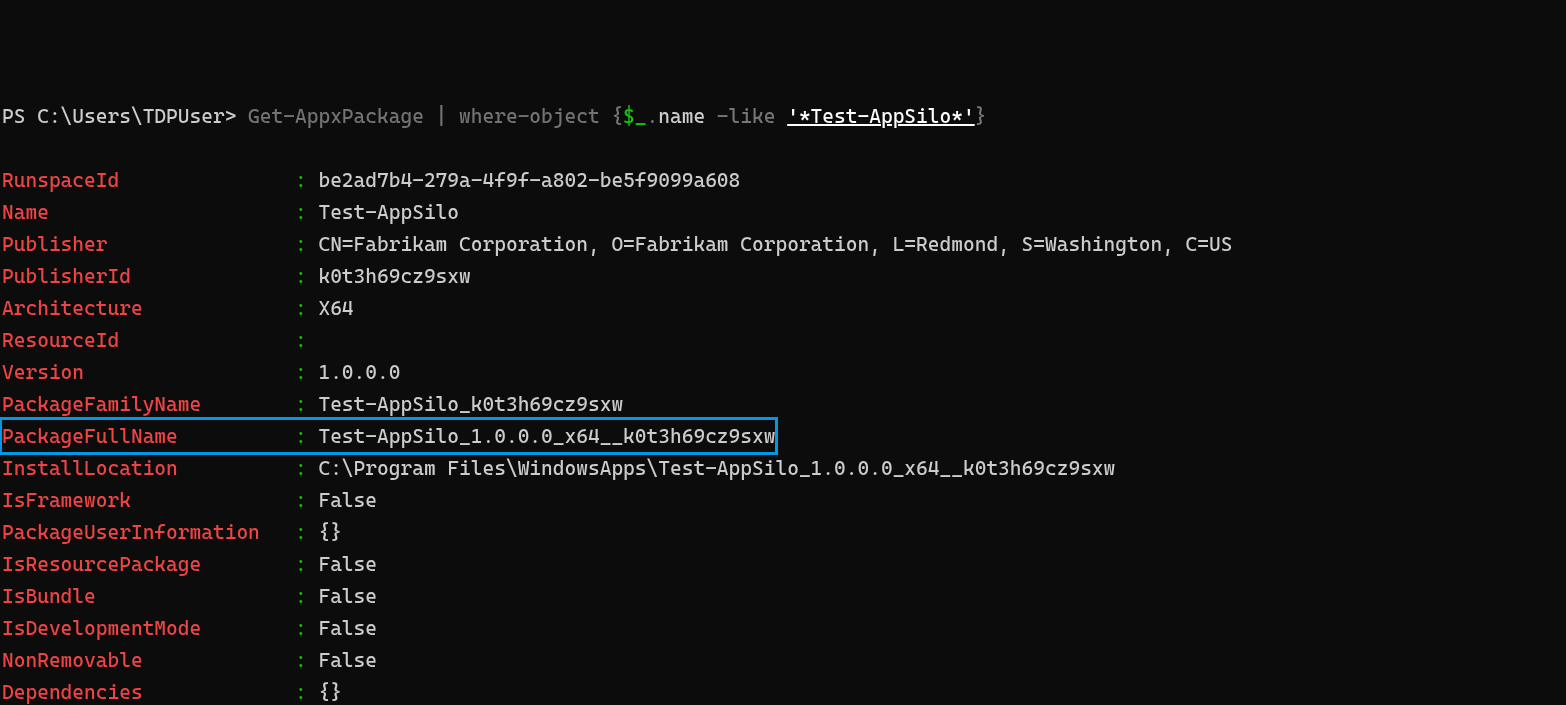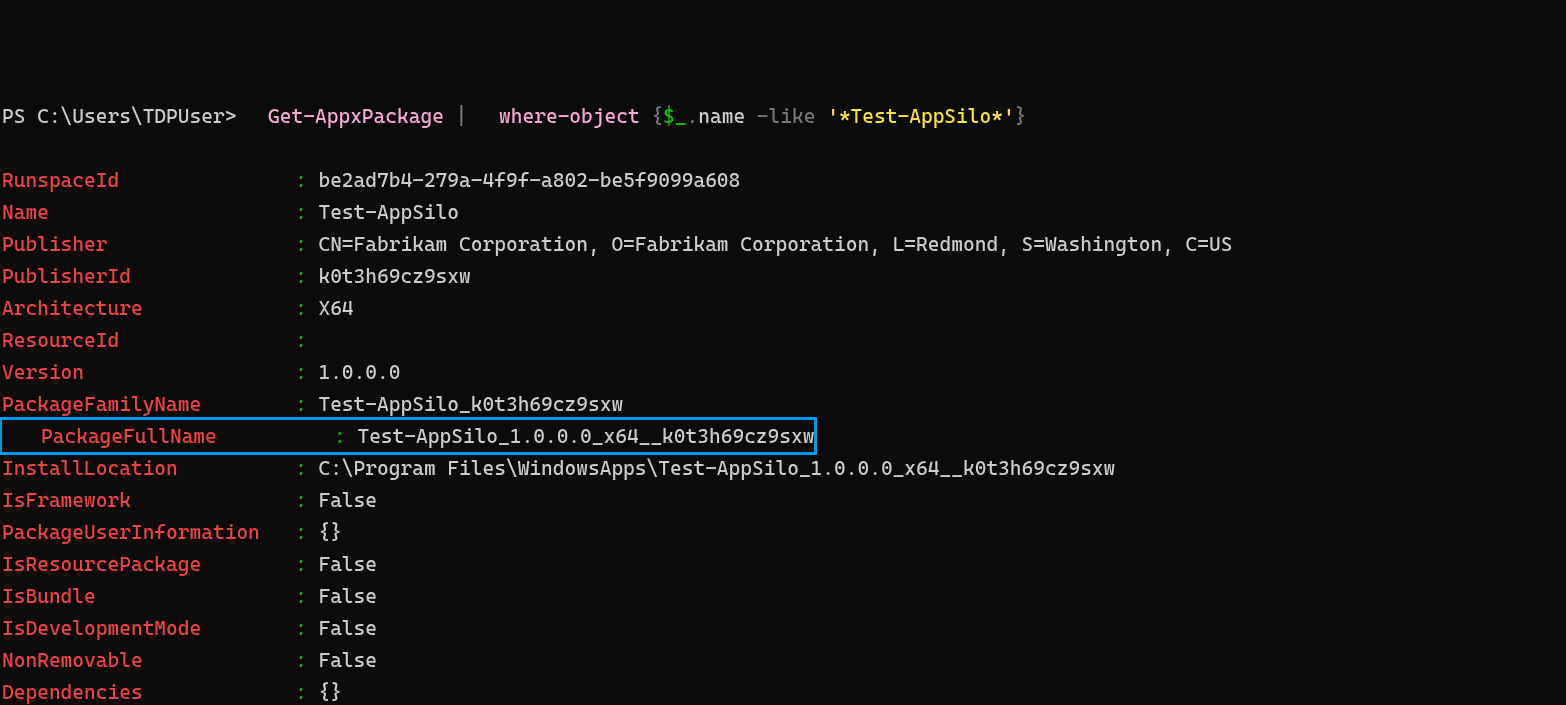--- a/index.html
+++ b/index.html
@@ -7,32 +7,31 @@
     color: #cccccc;
     font-family: 'Cascadia Mono', 'Consolas', monospace;
     font-size: 20px;
     line-height: 1.6;
     margin: 0;
     padding: 4px 2px;
     white-space: pre;
   }
   .prompt-ps { color: #cccccc; margin-top: 16px; }
   .prompt-path { color: #cccccc; text-align: center; }
-  .cmd-yellow { color: #f9a8d4; margin-left: 20px; }
+  .cmd-yellow { color: #737373; }
   .cmd-gray { color: #767676; }
   .cmd-var { color: #16c60c; }
-  .cmd-darkgreen { color: #fde047; }
+  .cmd-darkgreen { color: #ffffff; text-decoration: underline; }
   .key { color: #ef4444; }
   .colon { color: #16c60c; }
   .value { color: #cccccc; }
   .highlight-box {
     border: 3px solid #0099e5;
     display: inline-block;
     margin: -3px;
-    padding-left: 39px;
   }
   .row { display: block; }
 </style>
 </head>
 <body>
 
 
 <div id="terminal"><div class="row"><span class="prompt-ps">PS </span><span class="prompt-path">C:\Users\TDPUser&gt; </span><span class="cmd-yellow">Get-AppxPackage </span><span class="cmd-gray">| </span><span class="cmd-yellow">where-object </span><span class="cmd-gray">{</span><span class="cmd-var">$_</span><span class="cmd-gray">.</span><span class="value">name </span><span class="cmd-gray">-like </span><span class="cmd-darkgreen">'*Test-AppSilo*'</span><span class="cmd-gray">}</span></div><div class="row"> </div><div class="row"><span class="key">RunspaceId               </span><span class="colon">: </span><span class="value">be2ad7b4-279a-4f9f-a802-be5f9099a608</span></div><div class="row"><span class="key">Name                     </span><span class="colon">: </span><span class="value">Test-AppSilo</span></div><div class="row"><span class="key">Publisher                </span><span class="colon">: </span><span class="value">CN=Fabrikam Corporation, O=Fabrikam Corporation, L=Redmond, S=Washington, C=US</span></div><div class="row"><span class="key">PublisherId              </span><span class="colon">: </span><span class="value">k0t3h69cz9sxw</span></div><div class="row"><span class="key">Architecture             </span><span class="colon">: </span><span class="value">X64</span></div><div class="row"><span class="key">ResourceId               </span><span class="colon">: </span><span class="value"></span></div><div class="row"><span class="key">Version                  </span><span class="colon">: </span><span class="value">1.0.0.0</span></div><div class="row"><span class="key">PackageFamilyName        </span><span class="colon">: </span><span class="value">Test-AppSilo_k0t3h69cz9sxw</span></div><div class="row"><span class="highlight-box"><span class="key">PackageFullName          </span><span class="colon">: </span><span class="value">Test-AppSilo_1.0.0.0_x64__k0t3h69cz9sxw</span></span></div><div class="row"><span class="key">InstallLocation          </span><span class="colon">: </span><span class="value">C:\Program Files\WindowsApps\Test-AppSilo_1.0.0.0_x64__k0t3h69cz9sxw</span></div><div class="row"><span class="key">IsFramework              </span><span class="colon">: </span><span class="value">False</span></div><div class="row"><span class="key">PackageUserInformation   </span><span class="colon">: </span><span class="value">{}</span></div><div class="row"><span class="key">IsResourcePackage        </span><span class="colon">: </span><span class="value">False</span></div><div class="row"><span class="key">IsBundle                 </span><span class="colon">: </span><span class="value">False</span></div><div class="row"><span class="key">IsDevelopmentMode        </span><span class="colon">: </span><span class="value">False</span></div><div class="row"><span class="key">NonRemovable             </span><span class="colon">: </span><span class="value">False</span></div><div class="row"><span class="key">Dependencies             </span><span class="colon">: </span><span class="value">{}</span></div></div>
 
 

